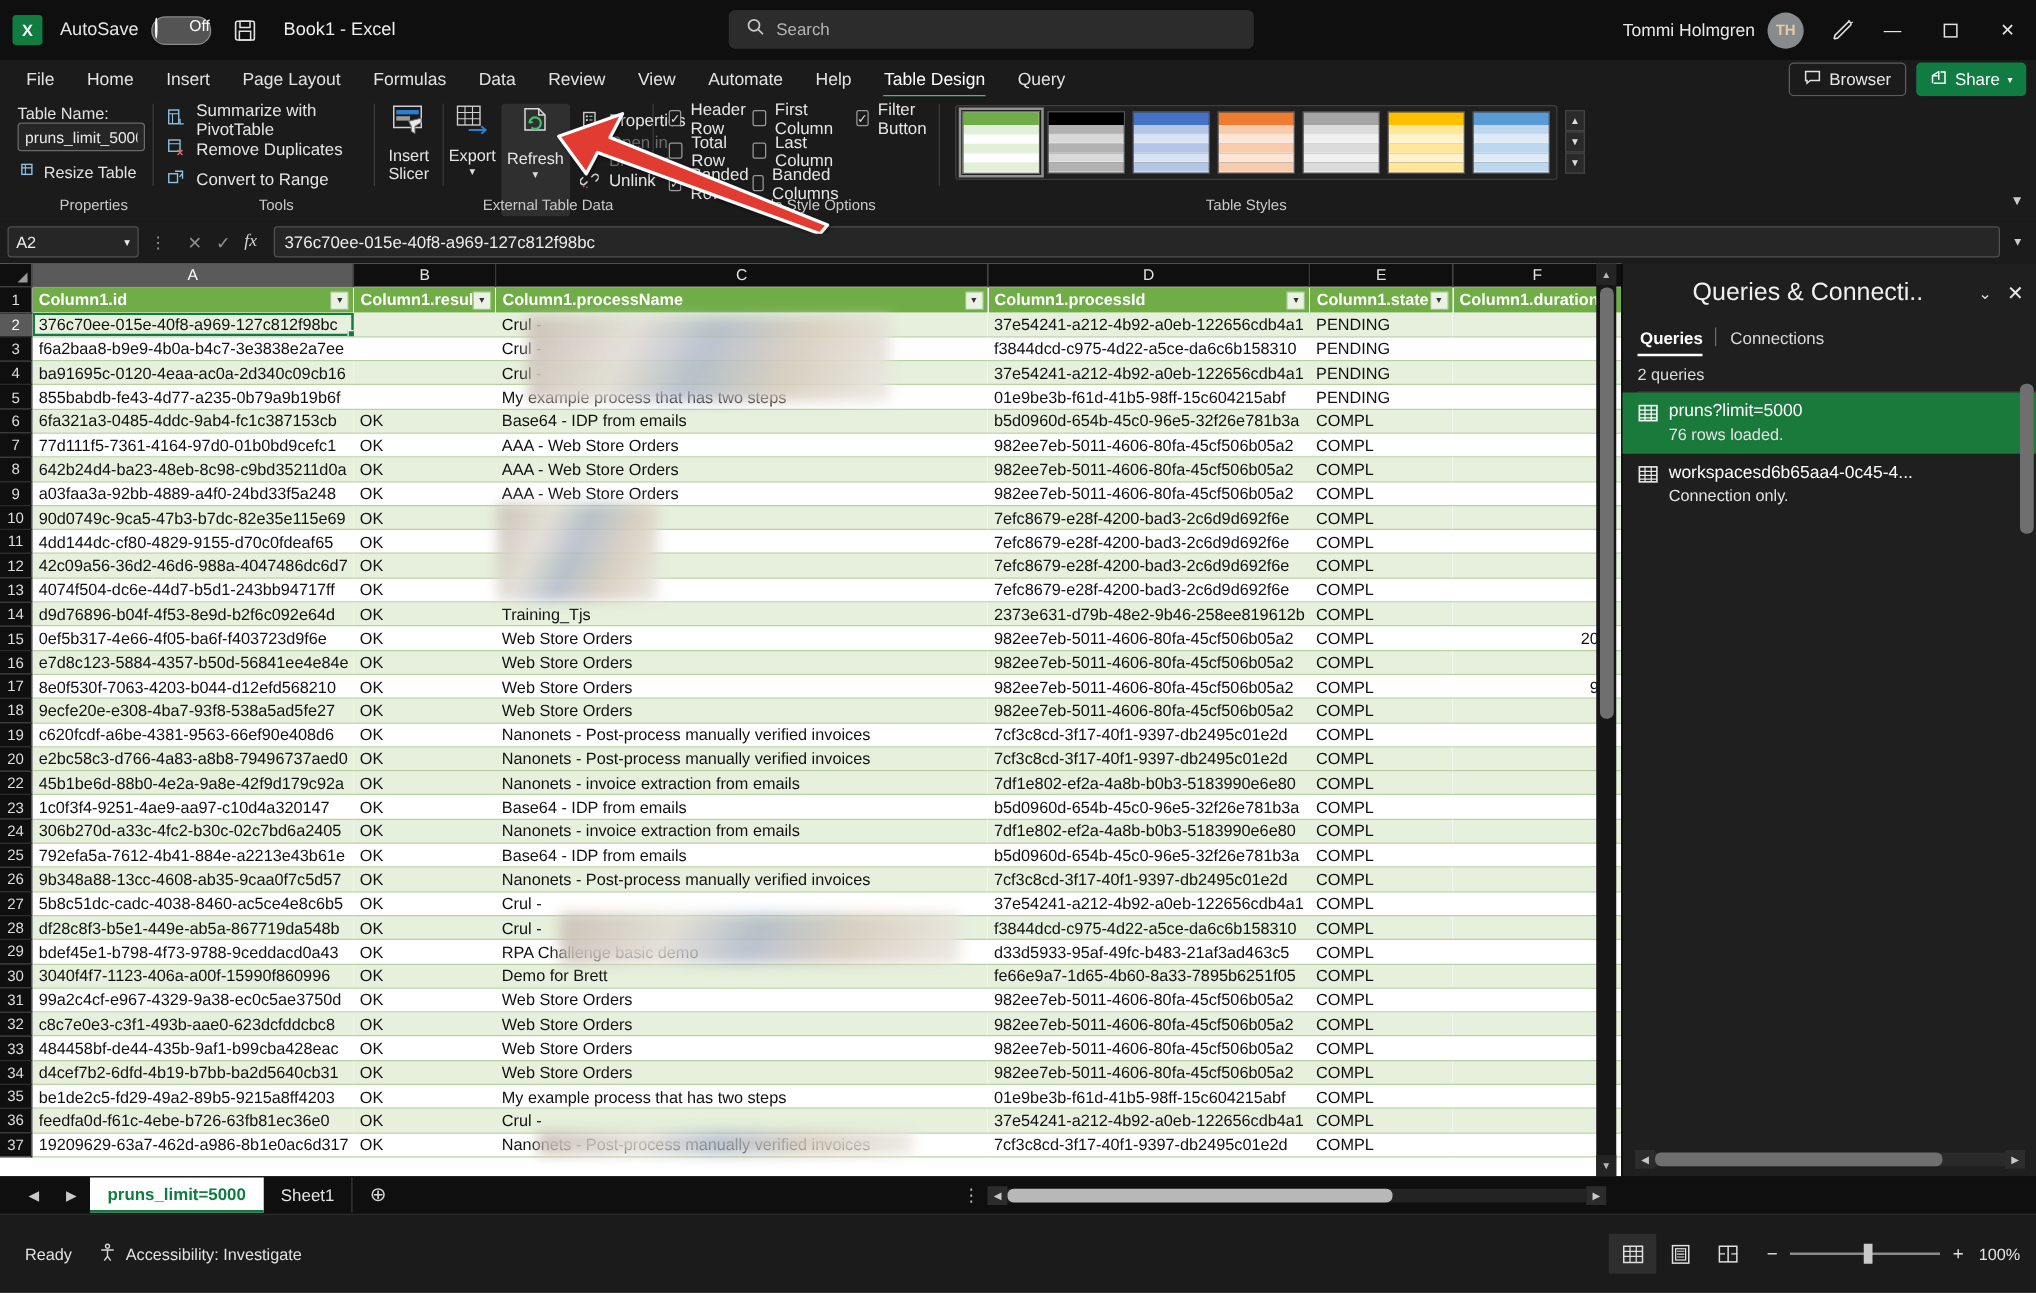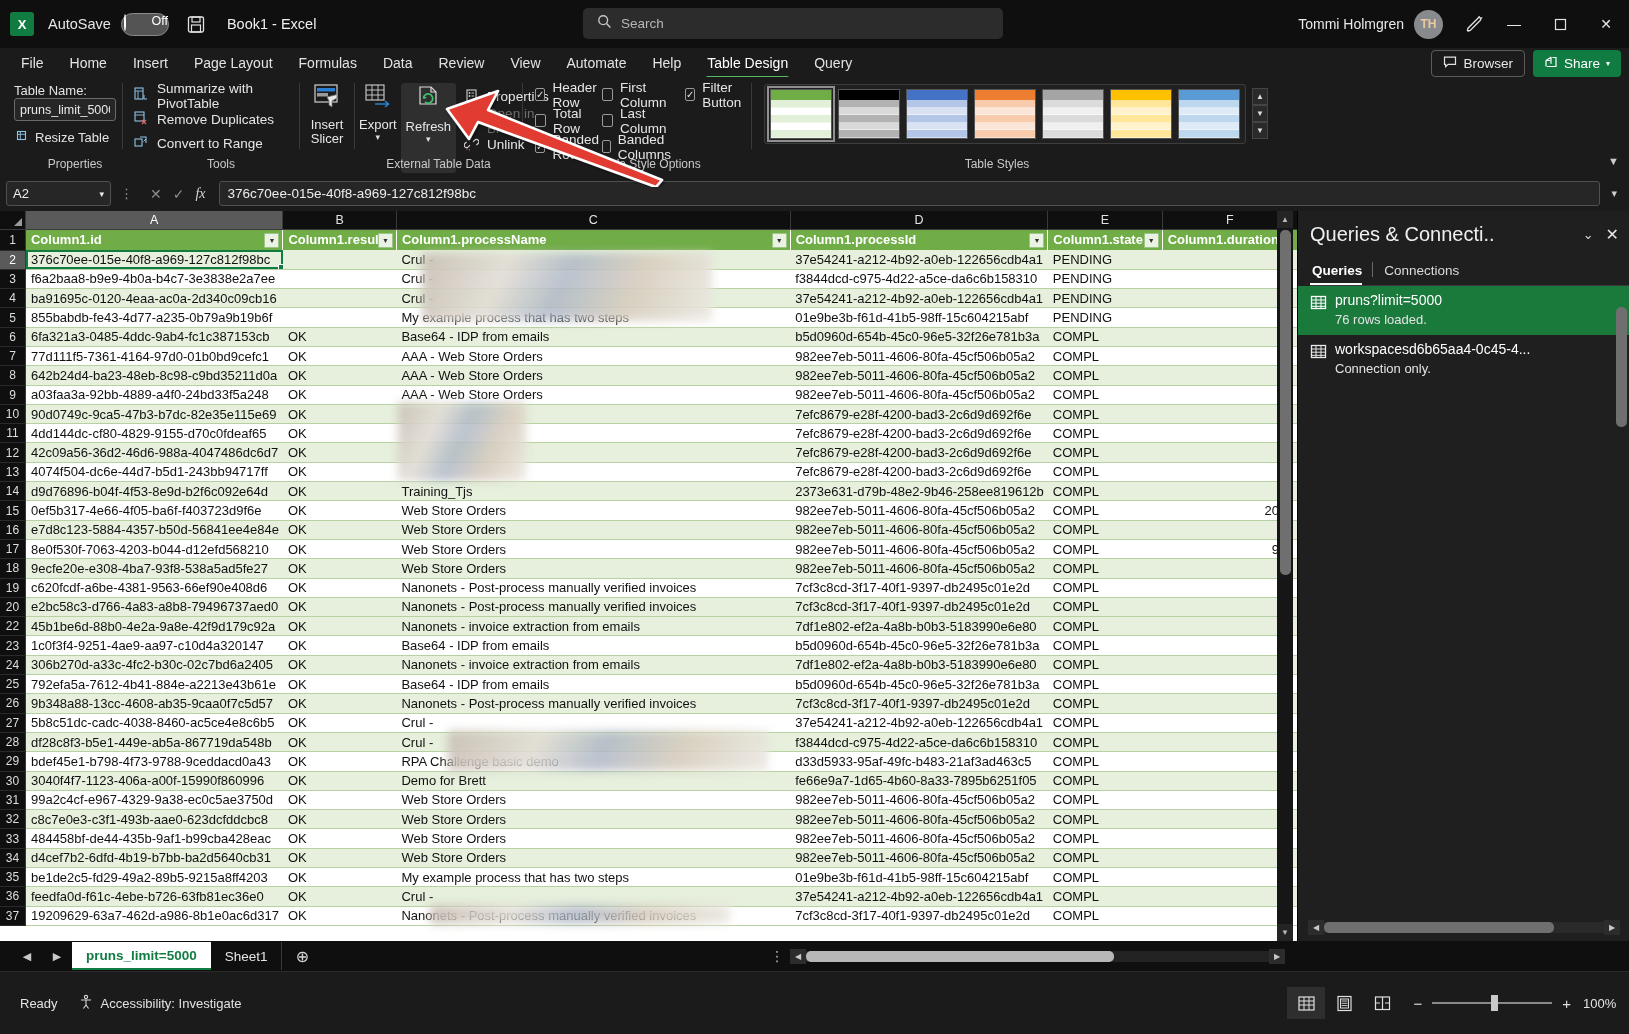--- a/index.html
+++ b/index.html
@@ -240,21 +240,21 @@
   .vs-arrow { width: 16px; height: 17px; color: #b8b8b8; font-size: 8px; display:flex; align-items:center; justify-content:center; background:#242424;}
   .vs-thumb { width: 11px; background: #6f6f6f; border-radius: 5px; margin: 2px 0; }
   .vs-track { flex: 1; }
 
   
   .qpanel {
     position: absolute; top: 211px; left: 1297px; width: 332px; height: 730px;
     background: #1f1f1f; border-left: 1px solid #000;
   }
   .qp-head { display: flex; align-items: center; padding: 12px 10px 6px 12px; }
-  .qp-title { color: #f0f0f0; font-size: 20px; flex: 1; }
+  .qp-title { color: #f0f0f0; font-size: 20px; flex: 1; text-align: center; }
   .qp-chev { color: #d8d8d8; font-size: 13px; padding: 0 12px 0 0; }
   .qp-close { color: #e8e8e8; font-size: 16px; }
   .qp-tabs { display: flex; align-items: center; padding: 8px 0 0 12px; gap: 0; }
   .qtab { color: #dcdcdc; font-size: 13.5px; padding: 3px 10px 7px 2px; position: relative; }
   .qtab.active { color: #fff; font-weight: bold; }
   .qtab.active::after {
     content:""; position:absolute; left:0; right:10px; bottom:0; height:2px; background:#fff;
   }
   .qtab-div { width: 1px; height: 15px; background: #6a6a6a; margin: 0 9px 6px 0; }
   .qcount { color: #dcdcdc; font-size: 13px; padding: 7px 0 6px 12px; }
@@ -1049,20 +1049,21 @@
     <div class="qp-head">
       <span class="qp-title">Queries &amp; Connecti..</span>
       <span class="qp-chev">⌄</span>
       <span class="qp-close">✕</span>
     </div>
     <div class="qp-tabs">
       <div class="qtab active">Queries</div>
       <div class="qtab-div"></div>
       <div class="qtab">Connections</div>
     </div>
+    <div class="qcount">2 queries</div>
     <div class="qlist-sep"></div>
 
     <div class="qitem sel">
       <span class="qicon">
         <svg width="17" height="17" viewBox="0 0 17 17">
             <rect x="1.5" y="2.5" width="14" height="12" fill="none" stroke="#fff" stroke-width="1.3"></rect>
             <line x1="1.5" y1="6" x2="15.5" y2="6" stroke="#fff" stroke-width="1"></line>
             <line x1="1.5" y1="9.2" x2="15.5" y2="9.2" stroke="#fff" stroke-width="1"></line>
             <line x1="1.5" y1="12.3" x2="15.5" y2="12.3" stroke="#fff" stroke-width="1"></line>
             <line x1="6" y1="2.5" x2="6" y2="14.5" stroke="#fff" stroke-width="1"></line>

